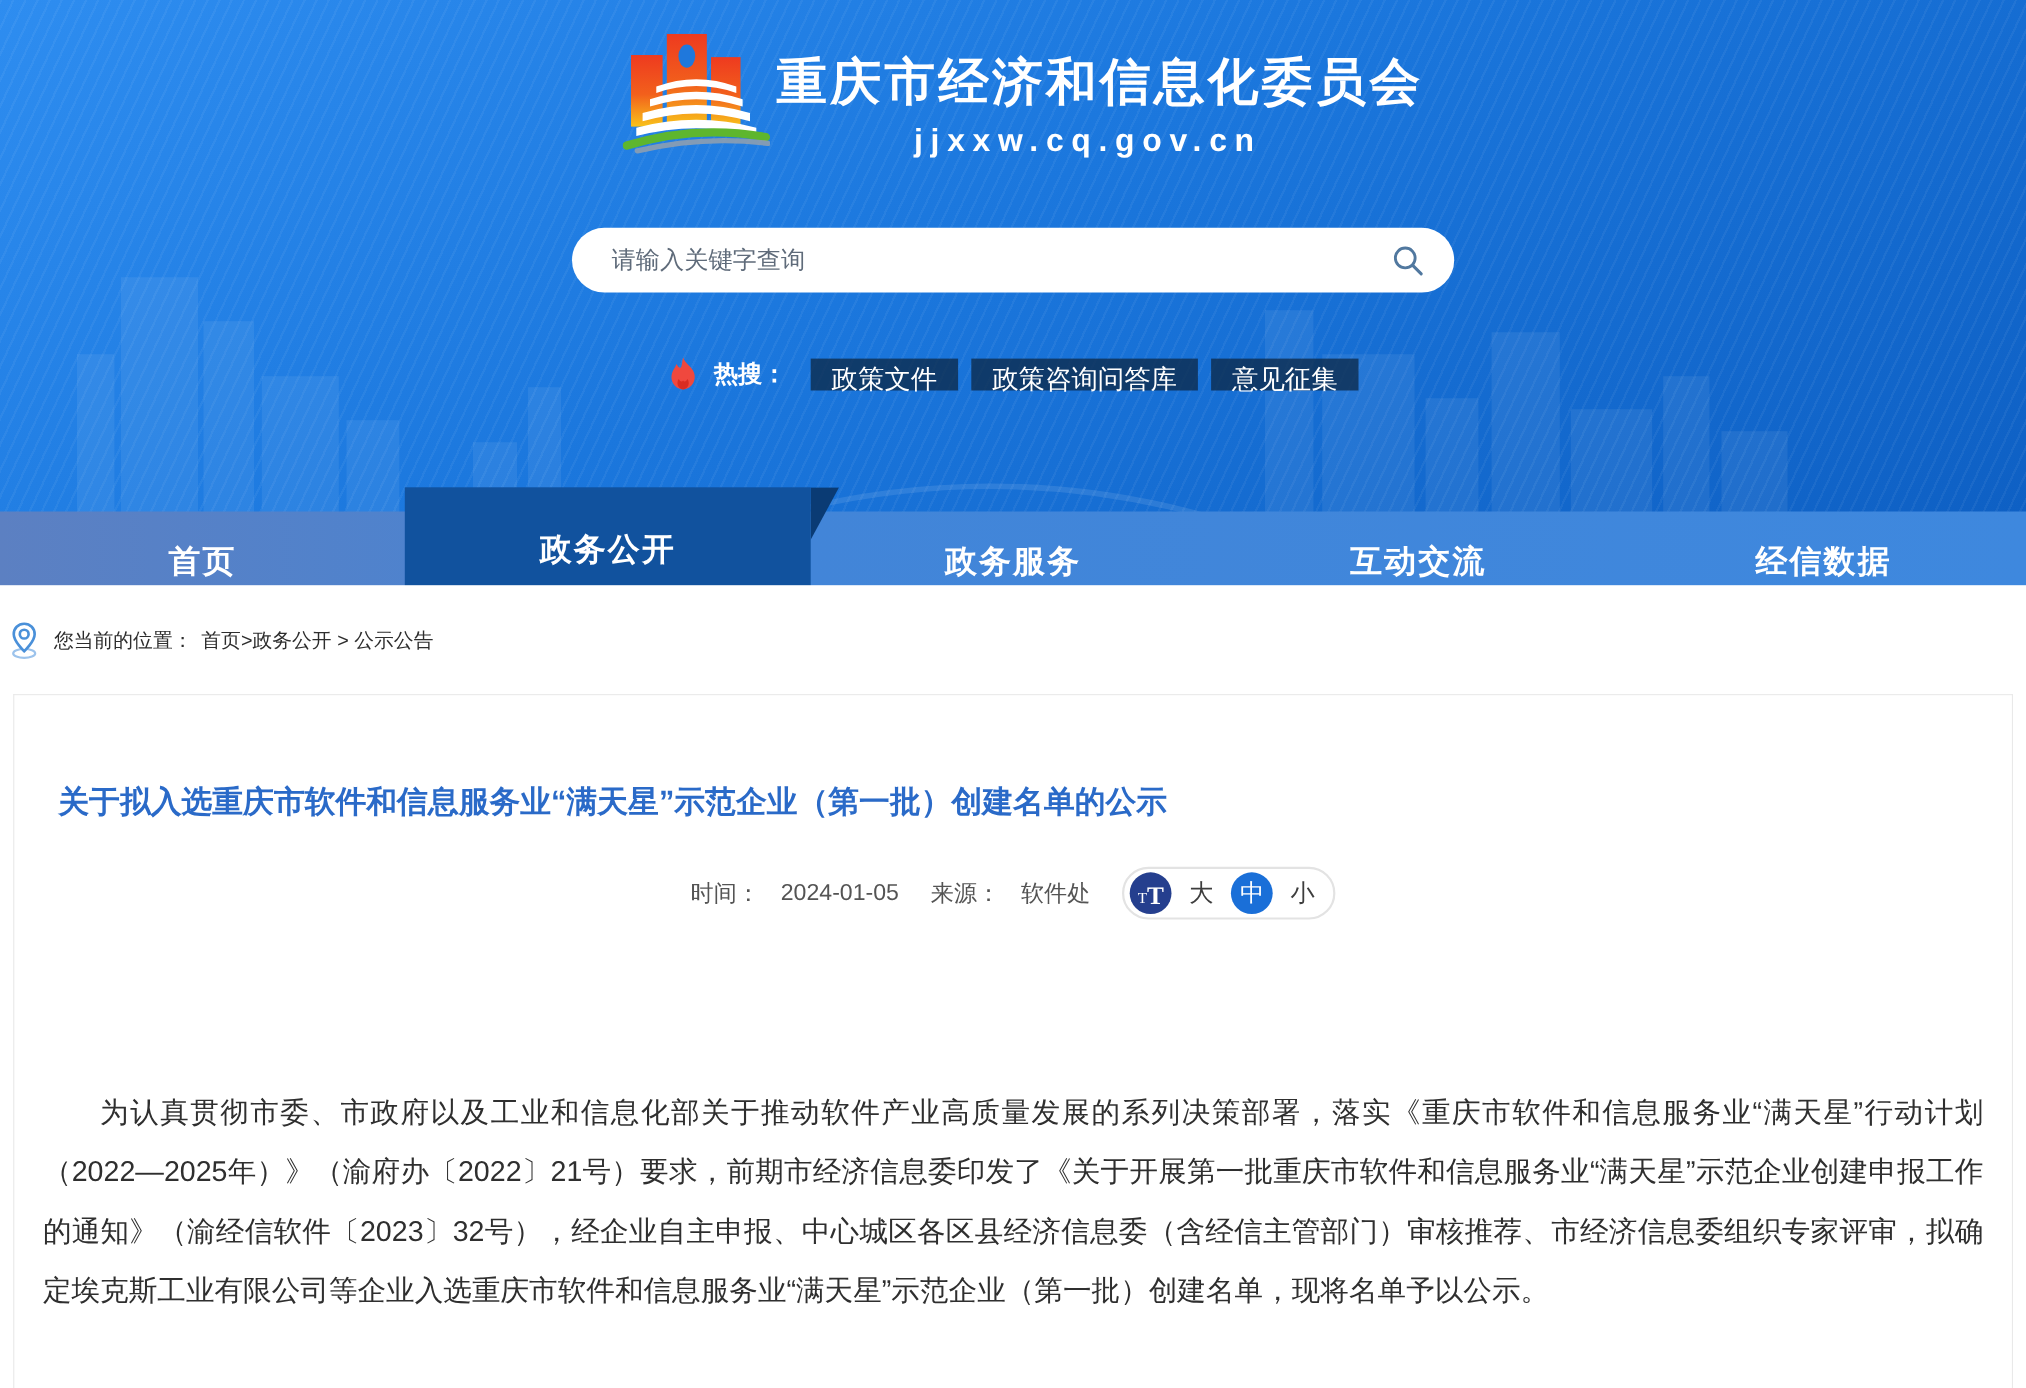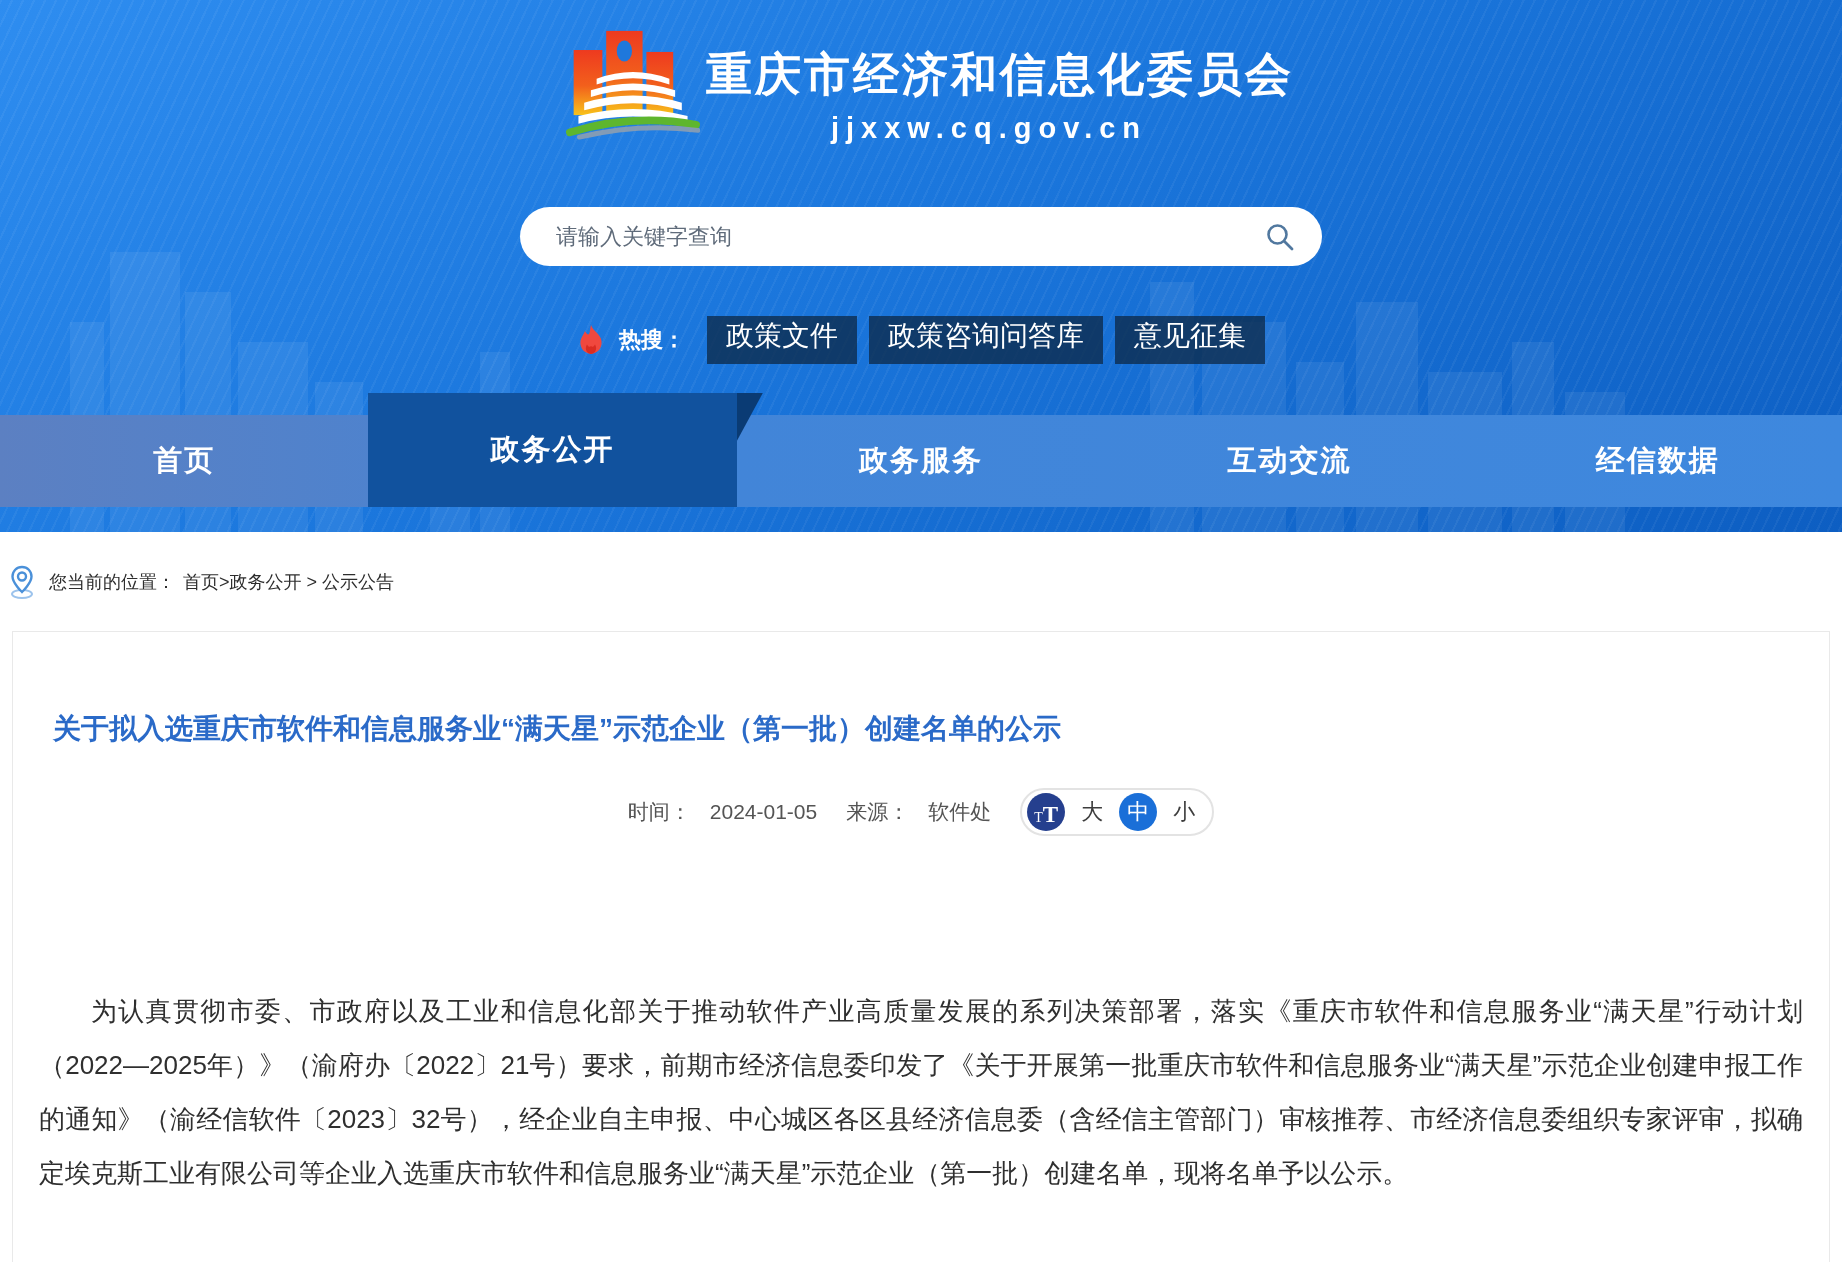--- a/index.html
+++ b/index.html
@@ -23,25 +23,25 @@
     border-radius:30px; display:flex; align-items:center; padding:0 26px 0 36px; }
   .search input { flex:1; border:none; outline:none; background:transparent; font-size:22px; color:#333;
     font-family:"Liberation Sans", sans-serif; }
   .search input::placeholder { color:#5f6b7a; }
   .search .search-glyph { width:32px; height:32px; flex:0 0 auto; cursor:pointer; }
 
   .hot { position:absolute; left:0; top:320px; width:1842px; height:40px; display:flex;
     justify-content:center; align-items:center; gap:12px; }
   .hot .flame { width:28px; height:32px; margin-right:2px; }
   .hot .hot-label { color:#fff; font-size:22px; font-weight:bold; margin-right:10px; }
-  .hot .tag { height:48px; line-height:40px; padding:0 19px; background:rgba(13,42,74,0.78);
-    color:#fff; font-size:28px; cursor:pointer; }
+  .hot .tag { height:29px; line-height:40px; padding:0 19px; background:rgba(13,42,74,0.78);
+    color:#fff; font-size:24px; cursor:pointer; }
 
   
-  .nav { position:absolute; left:0; top:415px; width:1842px; height:92px; display:flex;
+  .nav { position:absolute; left:0; top:465px; width:1842px; height:92px; display:flex;
     background:linear-gradient(90deg,#5c80c2 0%,#4285d8 40%,#3e88de 100%); }
   .nav-item { flex:1; display:flex; align-items:center; justify-content:center; color:#fff;
     font-size:29px; font-weight:bold; cursor:pointer; position:relative; letter-spacing:2px; }
   .nav-item.active { background:#11529e; height:114px; margin-top:-22px; }
   .nav-item.active .fold { position:absolute; left:100%; top:0; width:26px; height:48px;
     background:#0a3b74; clip-path:polygon(0 0, 100% 0, 0 100%); }
 
   
   .crumb { position:absolute; left:0; top:532px; width:1842px; height:99px; background:#fff;
     display:flex; align-items:center; padding-left:8px; }

